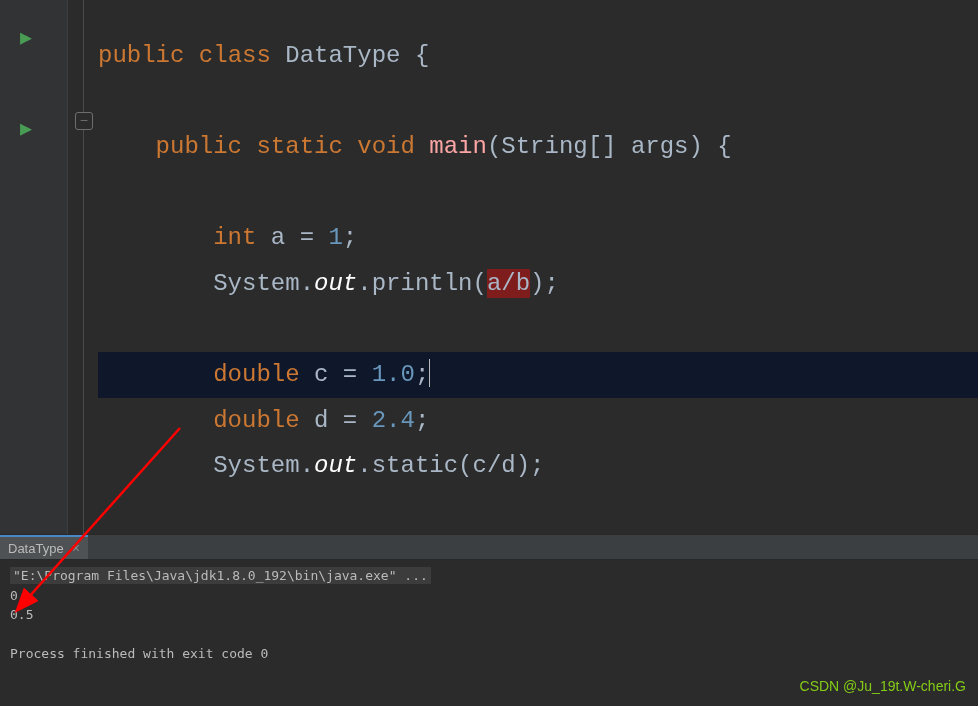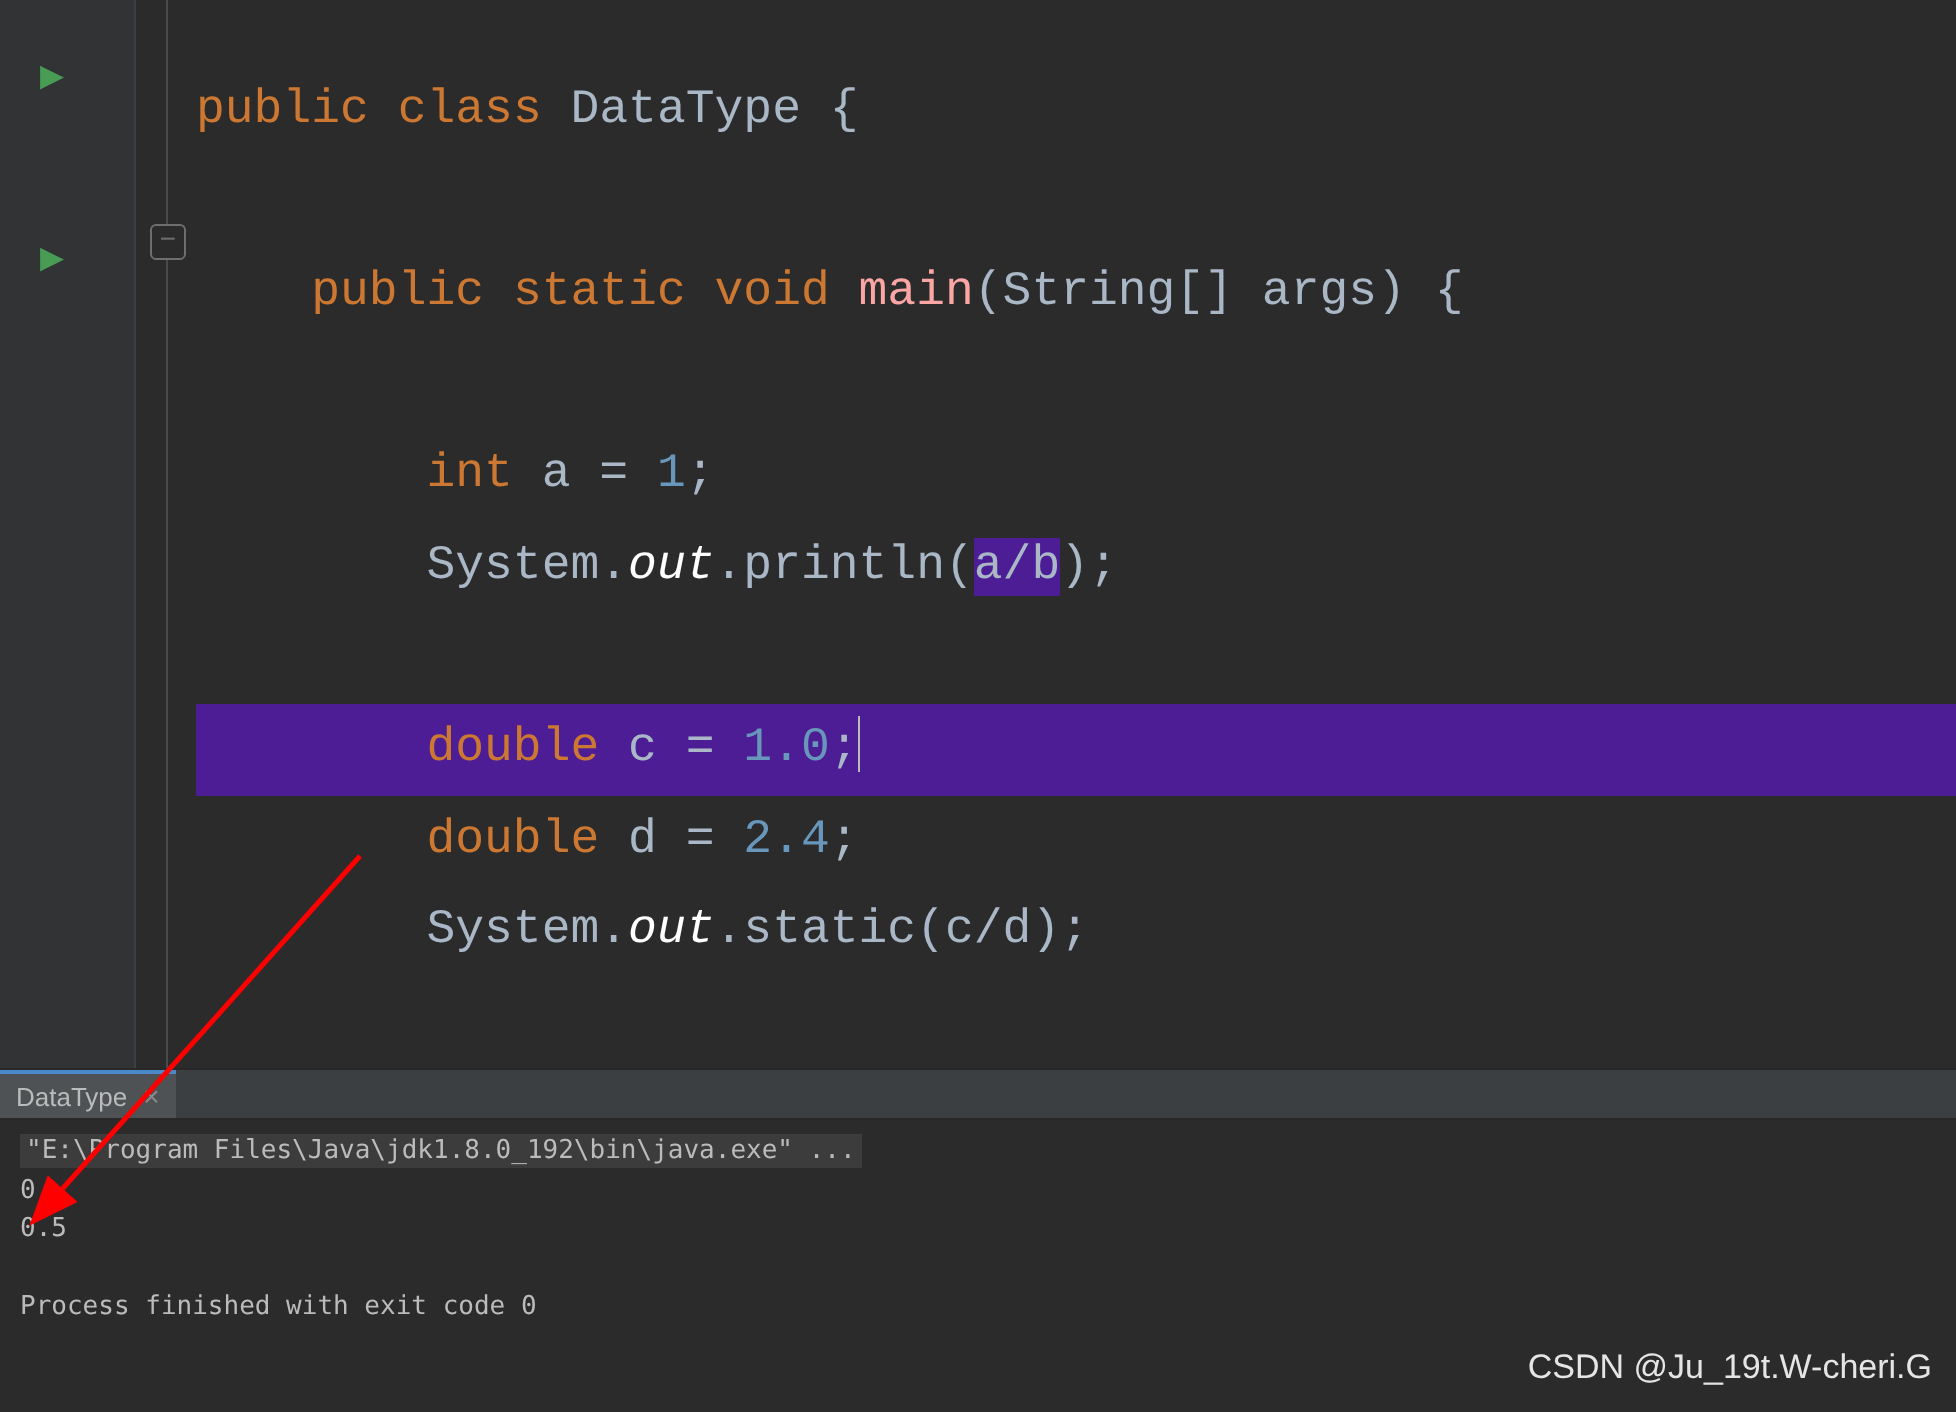--- a/index.html
+++ b/index.html
@@ -58,23 +58,23 @@
   line-height: 1.9;
   color: #a9b7c6;
   font-family: Consolas, 'Courier New', monospace;
 }
 .code-line { white-space: pre; }
 .kw { color: #cc7832; }
 .cls { color: #a9b7c6; }
 .fn { color: #fca5a5; }
 .num { color: #6897bb; }
 .field { color: #ffffff; font-style: italic; }
-.hl { background: #4c1d95; padding: 1px 0; }
+.hl { background: #7f1d1d; padding: 1px 0; }
 .current-line {
-  background: #4c1d95;
+  background: #0f172a;
   display: block;
 }
 .cursor {
   display: inline-block;
   width: 1px;
   height: 28px;
   background: #bbbbbb;
   vertical-align: middle;
   margin-bottom: 4px;
 }
@@ -118,22 +118,22 @@
 .console-cmd {
   background: #3c3c3c;
   display: inline;
   padding: 1px 3px;
 }
 
 .watermark {
   position: absolute;
   right: 12px;
   bottom: 12px;
-  color: #e5e5e5;
-  font-size: 17px;
+  color: #84cc16;
+  font-size: 14px;
   font-family: 'Segoe UI', Arial, sans-serif;
 }
 
 .arrow-svg {
   position: absolute;
   left: 0;
   top: 418px;
   pointer-events: none;
 }
 </style>

